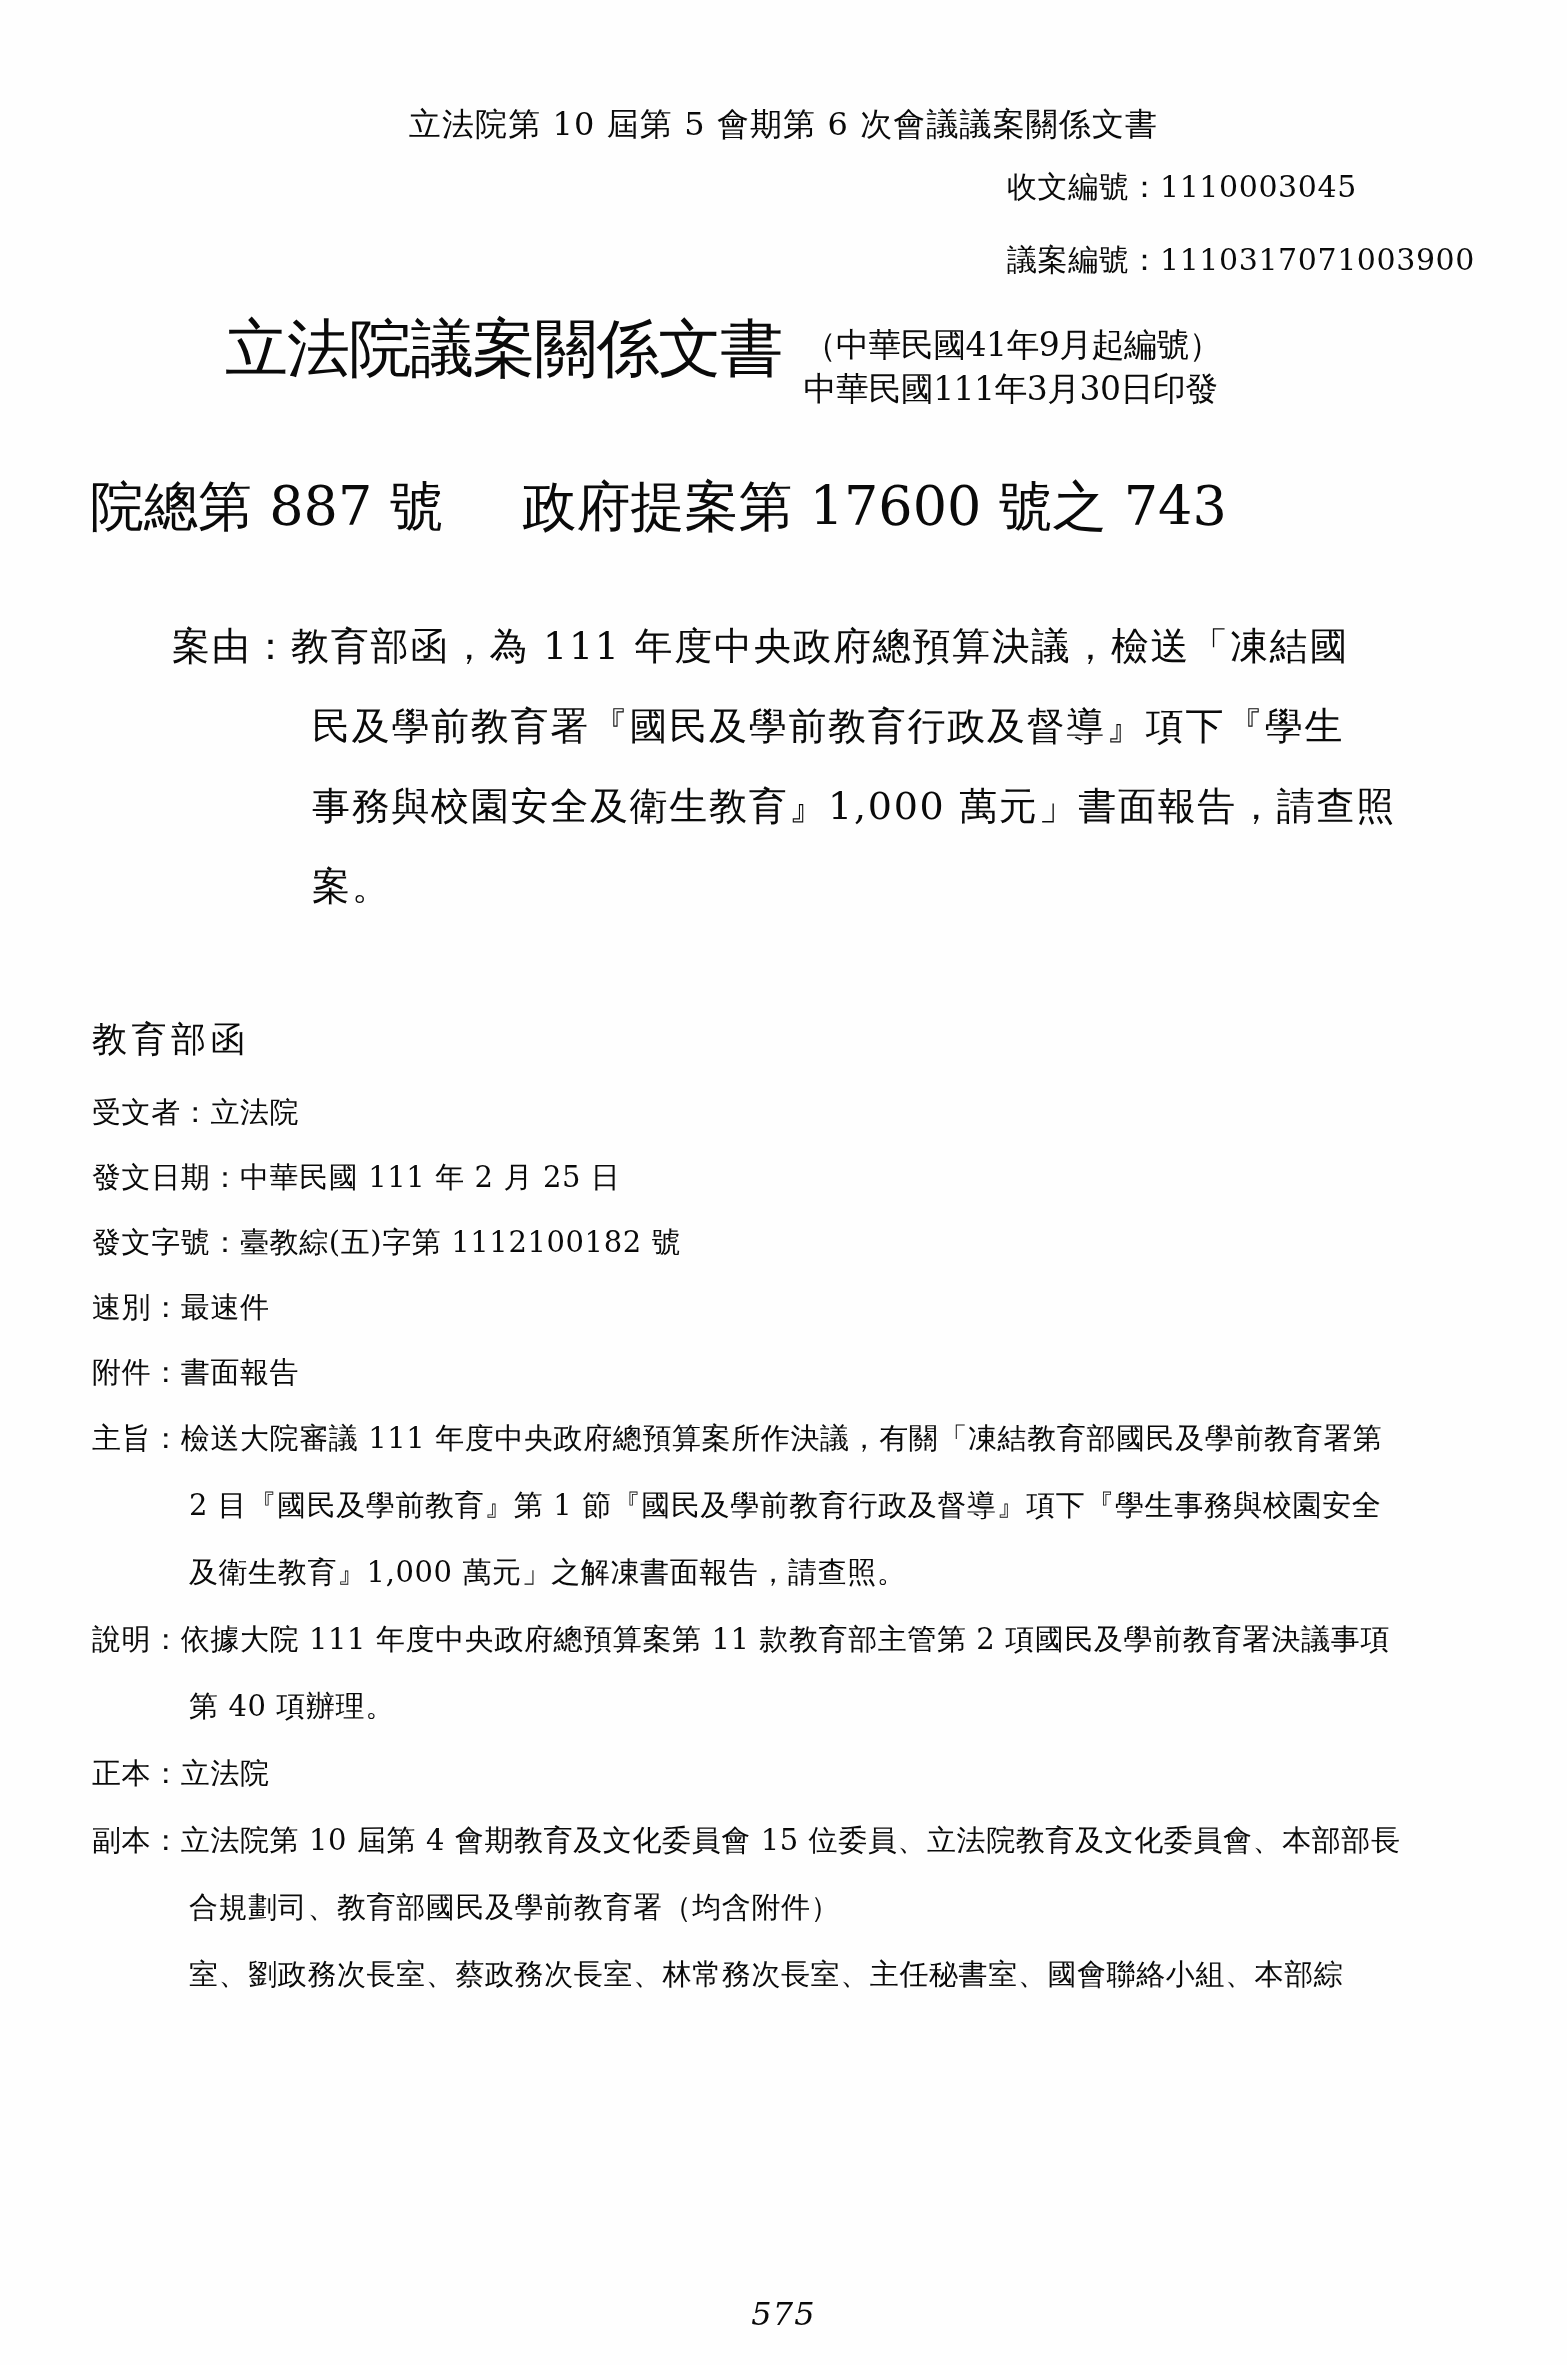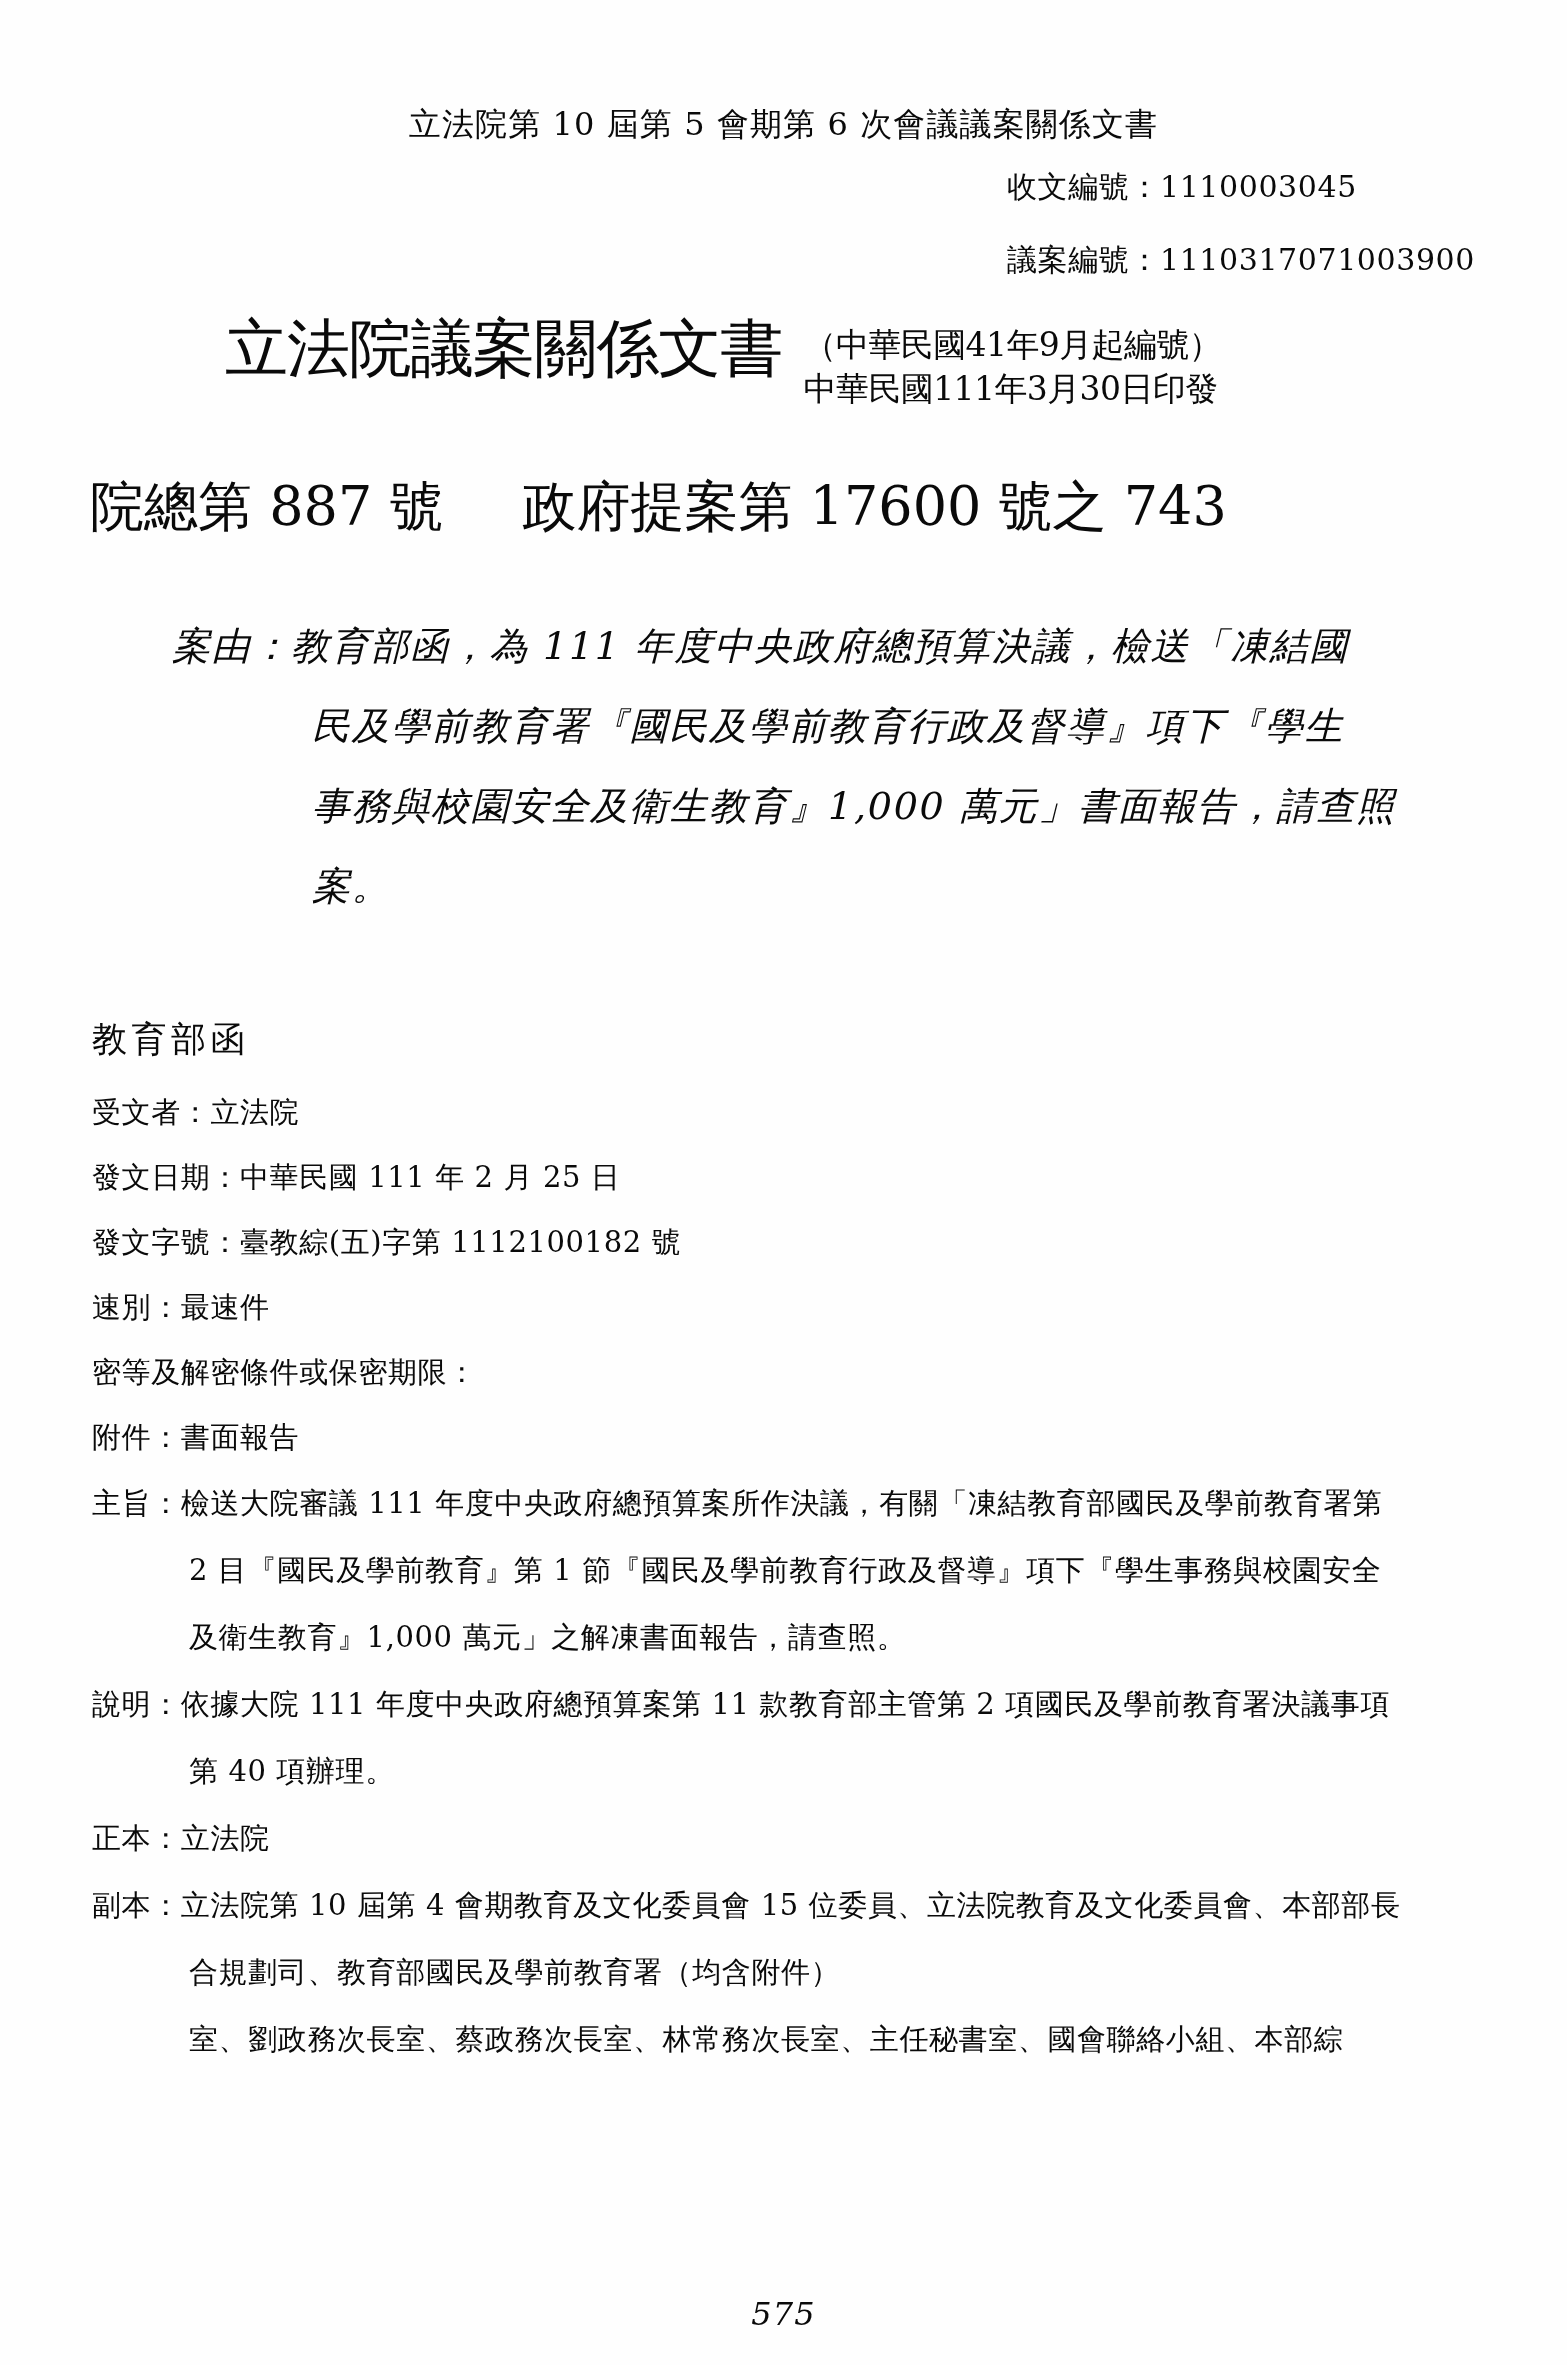--- a/index.html
+++ b/index.html
@@ -57,21 +57,20 @@
     margin-top: 63px;
     font-size: 54px;
     line-height: 1.2;
     white-space: nowrap;
   }
   .subject-block {
     margin-left: 172px;
     margin-top: 67px;
     font-size: 38px;
     letter-spacing: 1.7px;
-    font-style: italic;
   }
   .subject-block .s-line {
     height: 80px;
     display: flex;
     align-items: center;
     white-space: nowrap;
   }
   .subject-block .s-cont { margin-left: 140px; }
   .letter-heading {
     margin-left: 92px;
@@ -141,21 +140,20 @@
     <div class="s-line s-cont">案。</div>
   </div>
 
   <div class="letter-heading">教育部函</div>
 
   <div class="meta-block">
     <div class="m-line">受文者：立法院</div>
     <div class="m-line">發文日期：中華民國 111 年 2 月 25 日</div>
     <div class="m-line">發文字號：臺教綜(五)字第 1112100182 號</div>
     <div class="m-line">速別：最速件</div>
-    <div class="m-line">密等及解密條件或保密期限：</div>
     <div class="m-line">附件：書面報告</div>
   </div>
 
   <div class="body-block">
     <div class="b-line">主旨：檢送大院審議 111 年度中央政府總預算案所作決議，有關「凍結教育部國民及學前教育署第</div>
     <div class="b-line b-cont">2 目『國民及學前教育』第 1 節『國民及學前教育行政及督導』項下『學生事務與校園安全</div>
     <div class="b-line b-cont">及衛生教育』1,000 萬元」之解凍書面報告，請查照。</div>
   </div>
 
   <div class="body-block">

